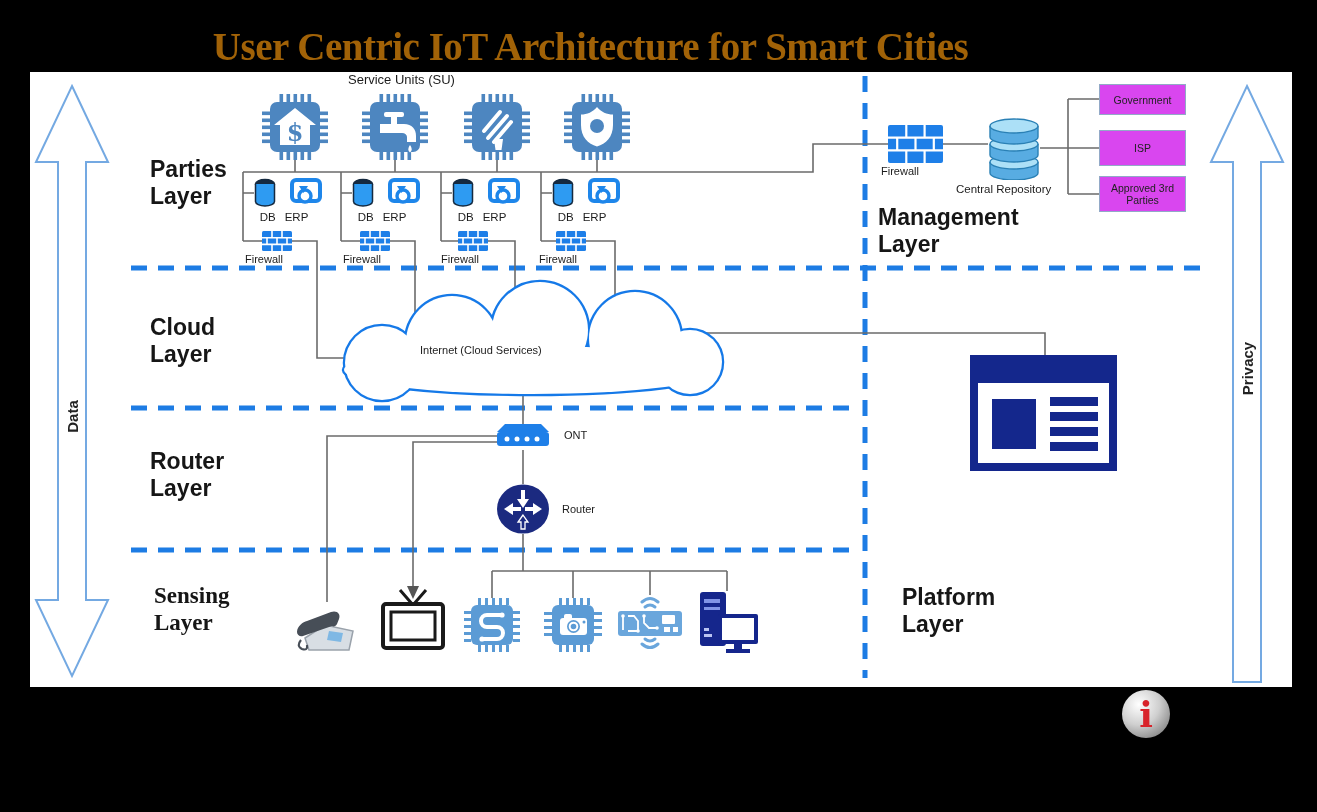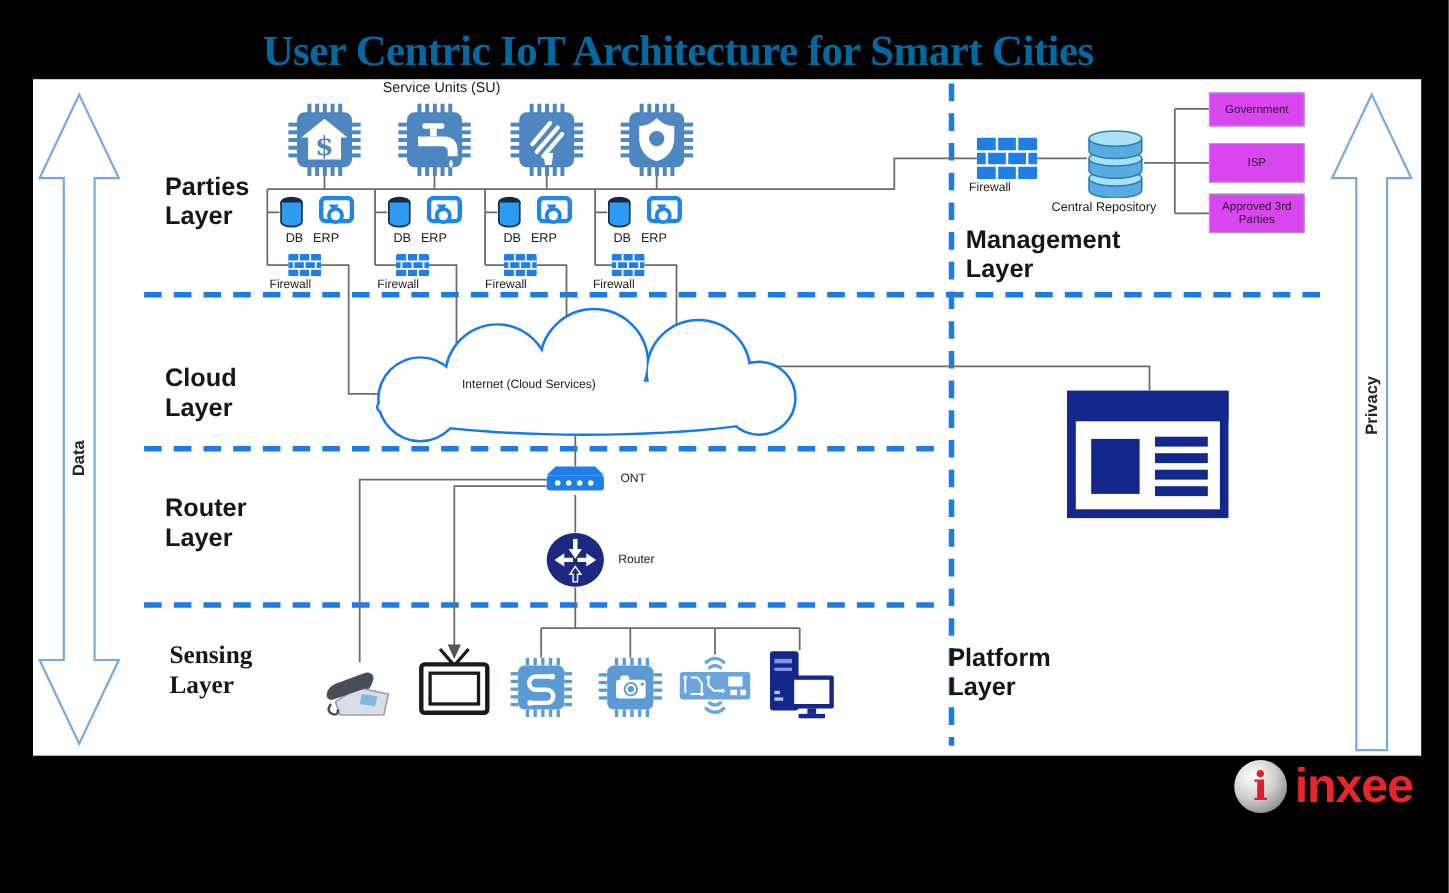--- a/index.html
+++ b/index.html
@@ -1,19 +1,19 @@
 <!DOCTYPE html>
 <html><head>
 <meta charset="utf-8">
 <style>
   html,body{margin:0;padding:0;}
   body{width:1317px;height:812px;background:#000;position:relative;overflow:hidden;
        font-family:"Liberation Sans", sans-serif;}
-  .title{position:absolute;top:24px;left:0;width:1181px;text-align:center;color:#0369a1;
-         font-family:"Liberation Serif", serif;font-weight:bold;font-size:39px;letter-spacing:-0.5px;padding-left:26px;}
+  .title{position:absolute;top:24px;left:0;width:1181px;text-align:center;color:#a16207;
+         font-family:"Liberation Serif", serif;font-weight:bold;font-size:39px;letter-spacing:-0.5px;}
   .canvas{position:absolute;left:30px;top:72px;width:1262px;height:615px;background:#fff;}
   .bg{position:absolute;left:0;top:0;}
   .dash{stroke:#1d7ce4;stroke-width:5;stroke-dasharray:16 11;fill:none;}
   .big-arrow{fill:none;stroke:#74a9e2;stroke-width:2;}
   .wire{fill:none;stroke:#6b6b6b;stroke-width:1.6;}
   .cloud-stroke{fill:#fff;stroke:#1579e8;stroke-width:4.5;}
   .cloud-fill{fill:#fff;stroke:none;}
   .layer-label{position:absolute;font-size:23px;font-weight:600;color:#161616;line-height:27px;}
   .small-label{position:absolute;font-size:11px;color:#1c1c1c;text-align:left;line-height:12px;}
   .icon{position:absolute;}
@@ -96,25 +96,25 @@
         <circle cx="605" cy="266" r="46"></circle>
         <circle cx="660" cy="290" r="32"></circle>
       </g>
     </g>
   </svg>
 
   <div class="rot-label" style="left:16px;top:336px;width:52px;">Data</div>
   <div class="rot-label" style="left:1189px;top:288px;width:56px;">Privacy</div>
 
   <div class="layer-label" style="left:120px;top:84px;"><span>Parties</span><br><span>Layer</span></div>
-  <div class="layer-label" style="left:120px;top:242px;margin-top:16px;"><span>Cloud</span><br><span>Layer</span></div>
+  <div class="layer-label" style="left:120px;top:242px;"><span>Cloud</span><br><span>Layer</span></div>
   <div class="layer-label" style="left:120px;top:376px;"><span>Router</span><br><span>Layer</span></div>
   <div class="layer-label" style="left:124px;top:510px;font-family:Liberation Serif, serif;"><span>Sensing</span><br><span>Layer</span></div>
   <div class="layer-label" style="left:848px;top:132px;"><span>Management</span><br><span>Layer</span></div>
-  <div class="layer-label" style="left:832px;top:512px;"><span>Platform</span><br><span>Layer</span></div>
+  <div class="layer-label" style="left:872px;top:512px;"><span>Platform</span><br><span>Layer</span></div>
 
   <div class="small-label" style="left:318px;top:2px;width:200px;font-size:13px;">Service Units (SU)</div>
 
   <svg class="icon" style="left:232px;top:22px;" width="66" height="66">
     <g fill="#4d86c0">
       <rect x="17.5" y="0" width="3.6" height="9"></rect>
         <rect x="24.5" y="0" width="3.6" height="9"></rect>
         <rect x="31.5" y="0" width="3.6" height="9"></rect>
         <rect x="38.5" y="0" width="3.6" height="9"></rect>
         <rect x="45.5" y="0" width="3.6" height="9"></rect>
@@ -475,14 +475,13 @@
     <rect x="80" y="72" width="48" height="9" fill="#14278c"></rect>
     <rect x="80" y="87" width="48" height="9" fill="#14278c"></rect>
   </svg>
 
 </div>
 
 <div class="logo">
   <div class="logo-badge">
       <span>i</span>
     </div>
-  <div class="logo-text">inxee</div>
 </div>
 
 </body></html>

